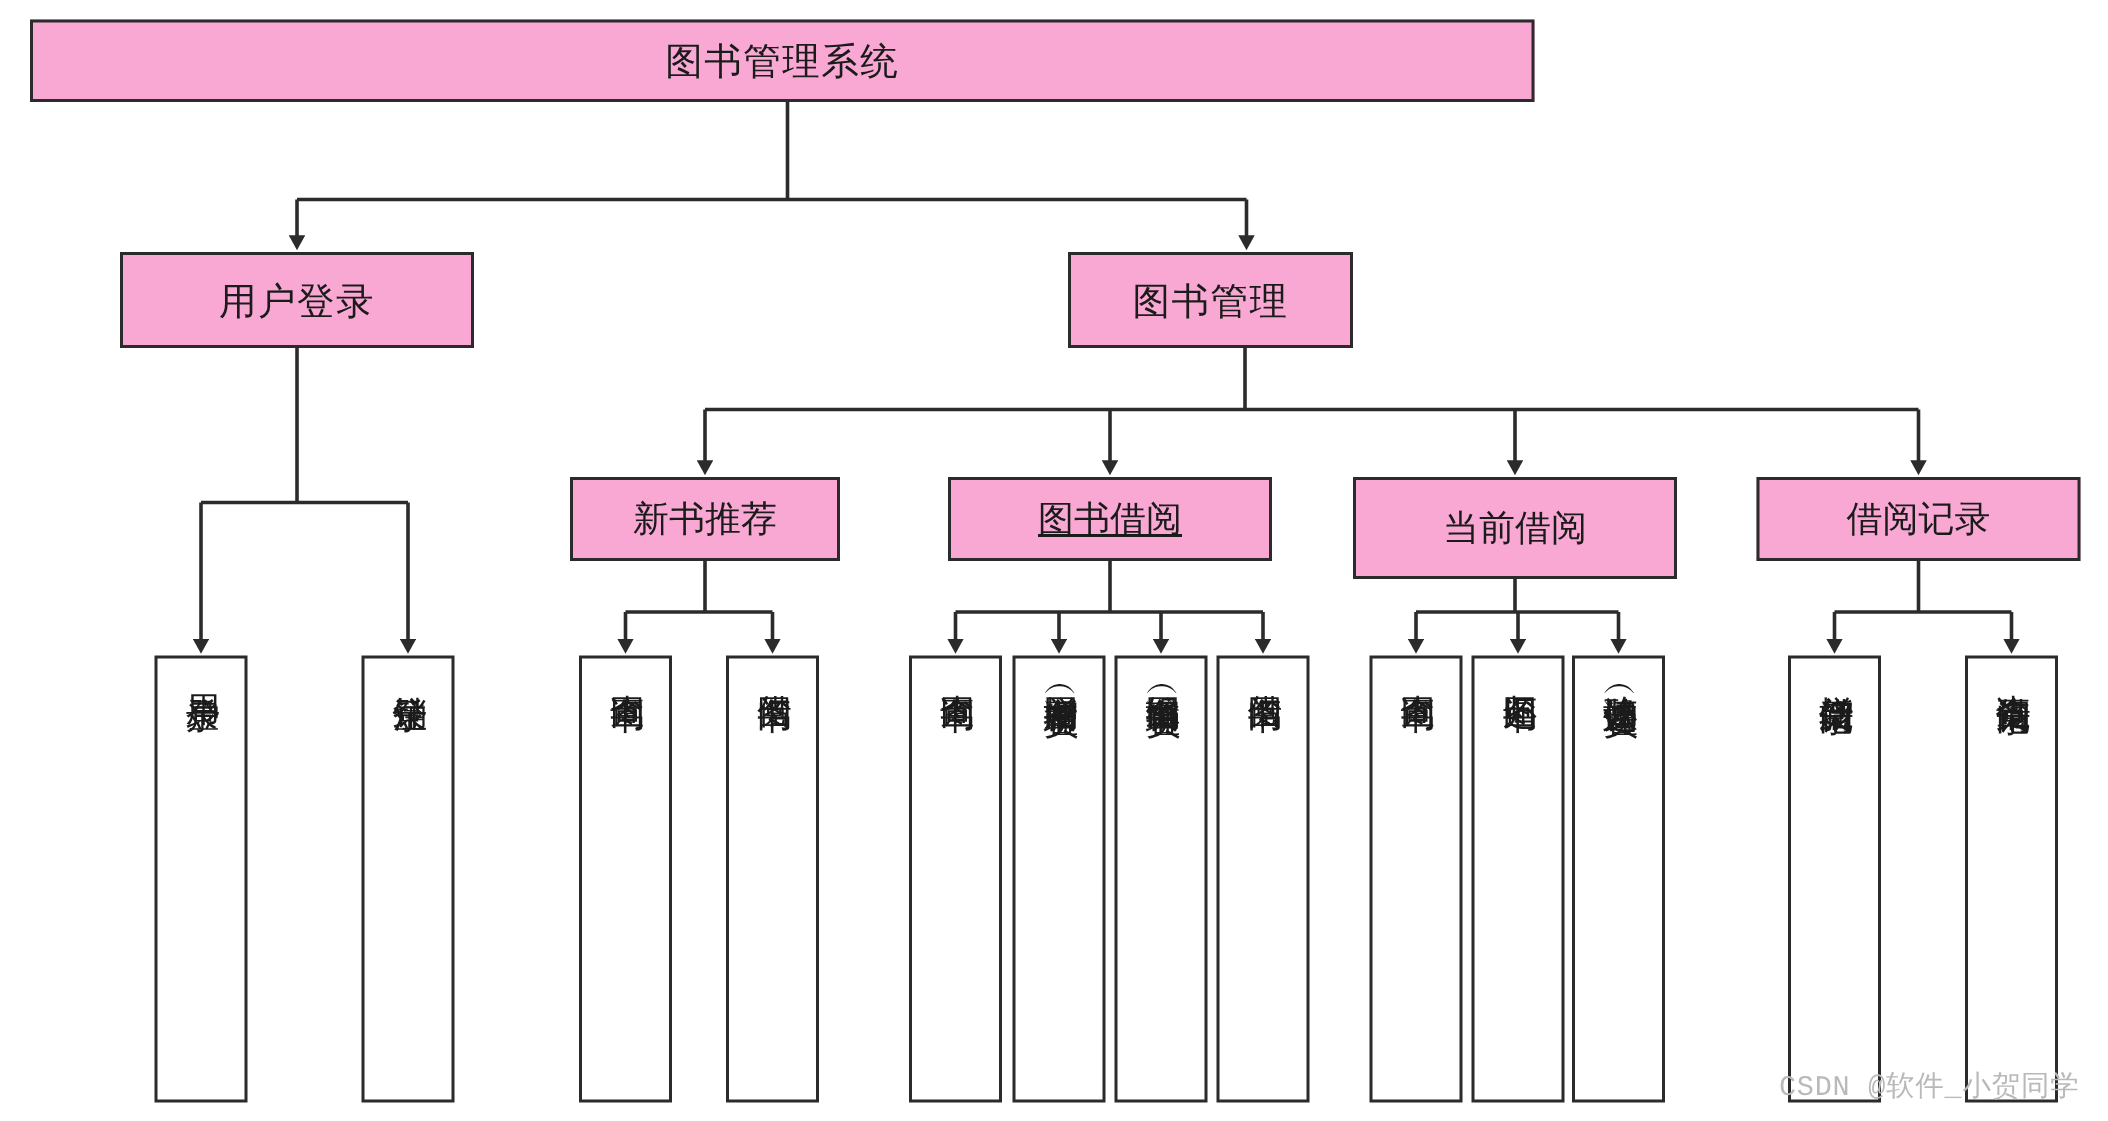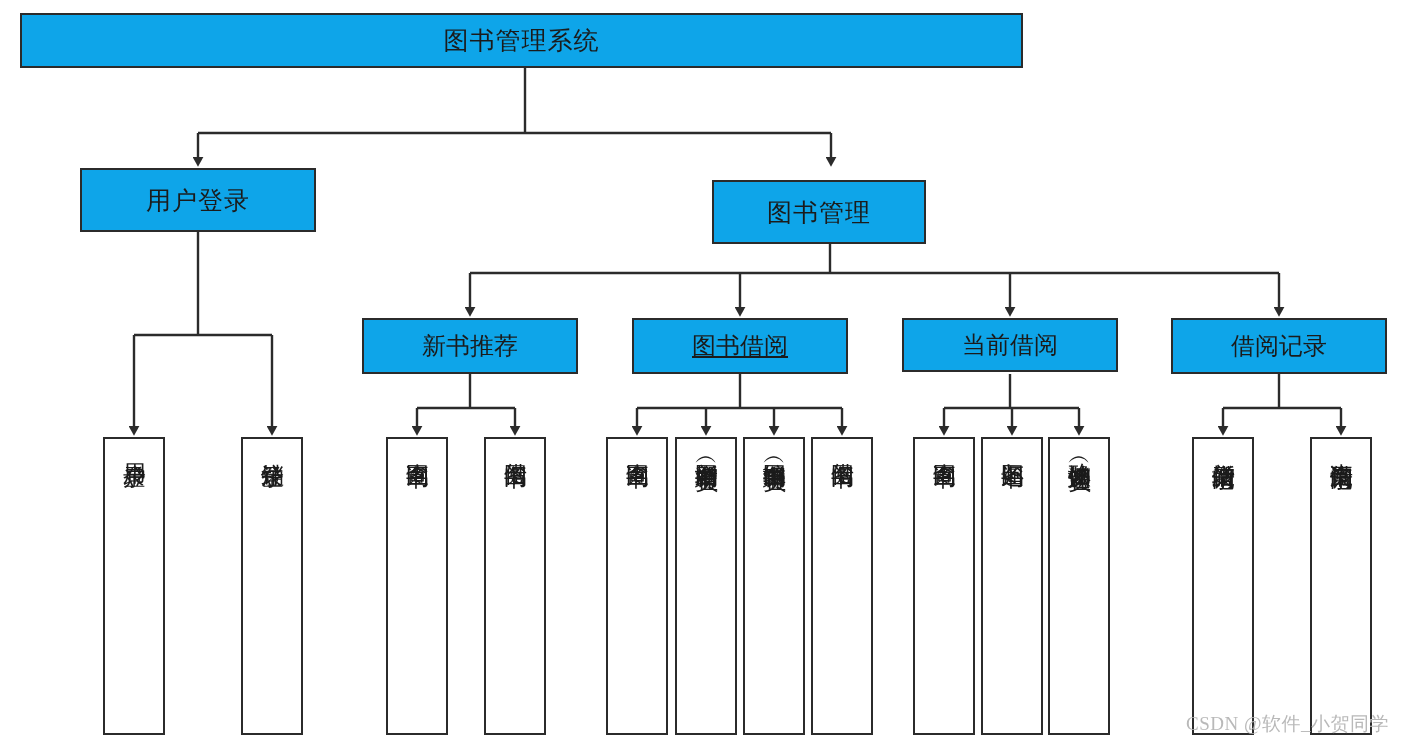--- a/index.html
+++ b/index.html
@@ -5,21 +5,21 @@
   html,body{margin:0;padding:0;}
   body{
     width:1405px;height:747px;
     background:#ffffff;
     font-family:"DejaVu Sans","Liberation Sans",sans-serif;
     position:relative;overflow:hidden;
   }
   #diagram{position:absolute;left:0;top:0;width:1405px;height:747px;}
   .node{
     position:absolute;
-    background:#0ea5e9;
+    background:#f9a8d4;
     border:2.2px solid #2b2b2b;
     box-sizing:border-box;
     display:flex;align-items:center;justify-content:center;
     color:#1b1b1b;
   }
   .node.h{ font-size:25px; letter-spacing:1px; }
   .node.lvl3{ font-size:24px; }
   .leaf{
     position:absolute;
     background:#ffffff;
@@ -38,21 +38,21 @@
     white-space:nowrap;
   }
   .leaf.mid .vtext{ margin-top:0; }
   .watermark{
     position:absolute;
     left:1186px;top:711px;
     font-size:19px;
     color:#b9b9b9;
     letter-spacing:0.5px;
     white-space:nowrap;
-    font-family:Liberation Serif, serif;
+    font-family:Liberation Mono, monospace;
   }
 </style>
 </head>
 <body>
 
 <svg id="diagram" viewBox="0 0 1405 747" xmlns="http://www.w3.org/2000/svg">
   <defs>
     <marker id="arrow" markerWidth="10" markerHeight="11" refX="1.2" refY="5.5" orient="auto" markerUnits="userSpaceOnUse">
       <path d="M0,0 L10,5.5 L0,11 Z" fill="#2b2b2b"></path>
     </marker>
@@ -101,31 +101,31 @@
   </g>
 </svg>
 
 <div class="node h" style="left:20px;top:13px;width:1003px;height:55px;">
   <span>图书管理系统</span>
 </div>
 
 <div class="node h" style="left:80px;top:168px;width:236px;height:64px;">
   <span>用户登录</span>
 </div>
-<div class="node h" style="left:712px;top:180px;width:214px;height:64px;align-items:center;">
+<div class="node h" style="left:712px;top:168px;width:190px;height:64px;align-items:center;">
   <span>图书管理</span>
 </div>
 
-<div class="node lvl3" style="left:362px;top:318px;width:216px;height:56px;">
+<div class="node lvl3" style="left:380px;top:318px;width:180px;height:56px;">
   <span>新书推荐</span>
 </div>
 <div class="node lvl3" style="left:632px;top:318px;width:216px;height:56px;text-decoration:underline;">
   <span>图书借阅</span>
 </div>
-<div class="node lvl3" style="left:902px;top:318px;width:216px;height:54px;">
+<div class="node lvl3" style="left:902px;top:318px;width:216px;height:68px;">
   <span>当前借阅</span>
 </div>
 <div class="node lvl3" style="left:1171px;top:318px;width:216px;height:56px;align-items:center;">
   <span>借阅记录</span>
 </div>
 
 <div class="leaf" style="left:103px;top:437px;width:62px;height:298px;">
   <span class="vtext">用户登录</span>
 </div>
 <div class="leaf" style="left:241px;top:437px;width:62px;height:298px;">

